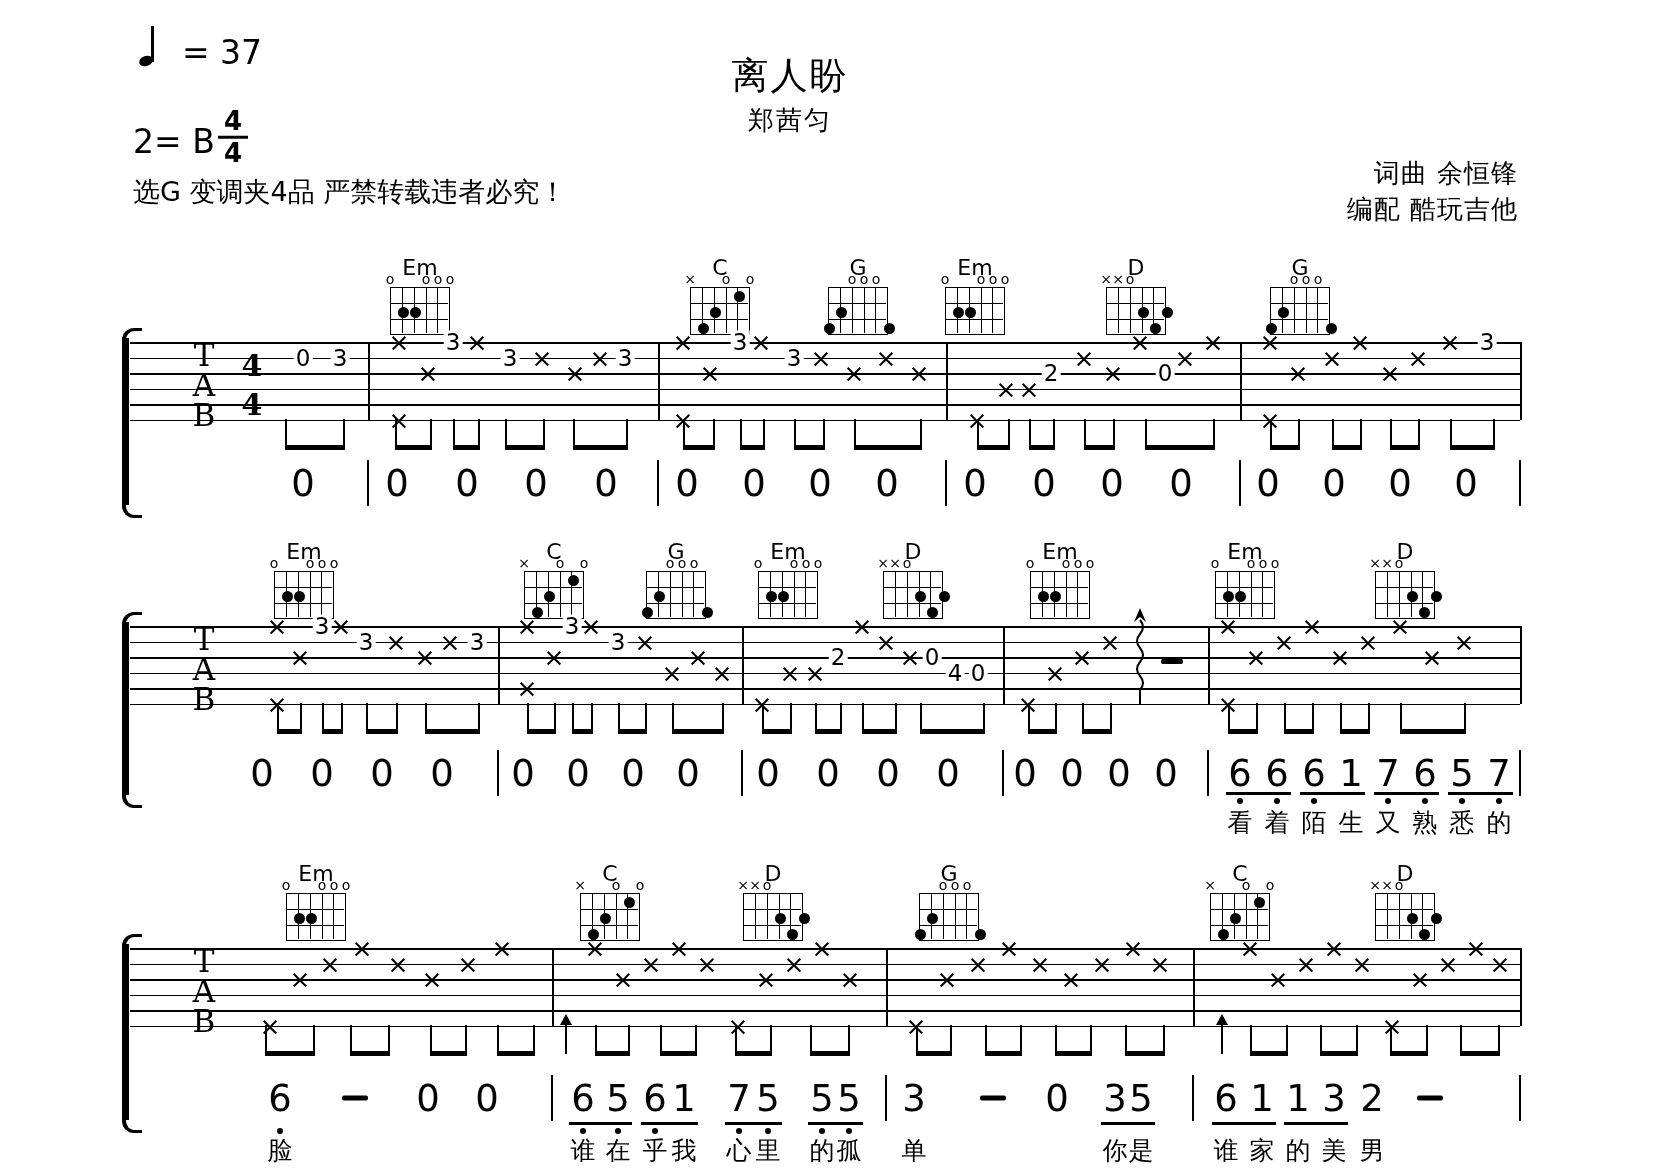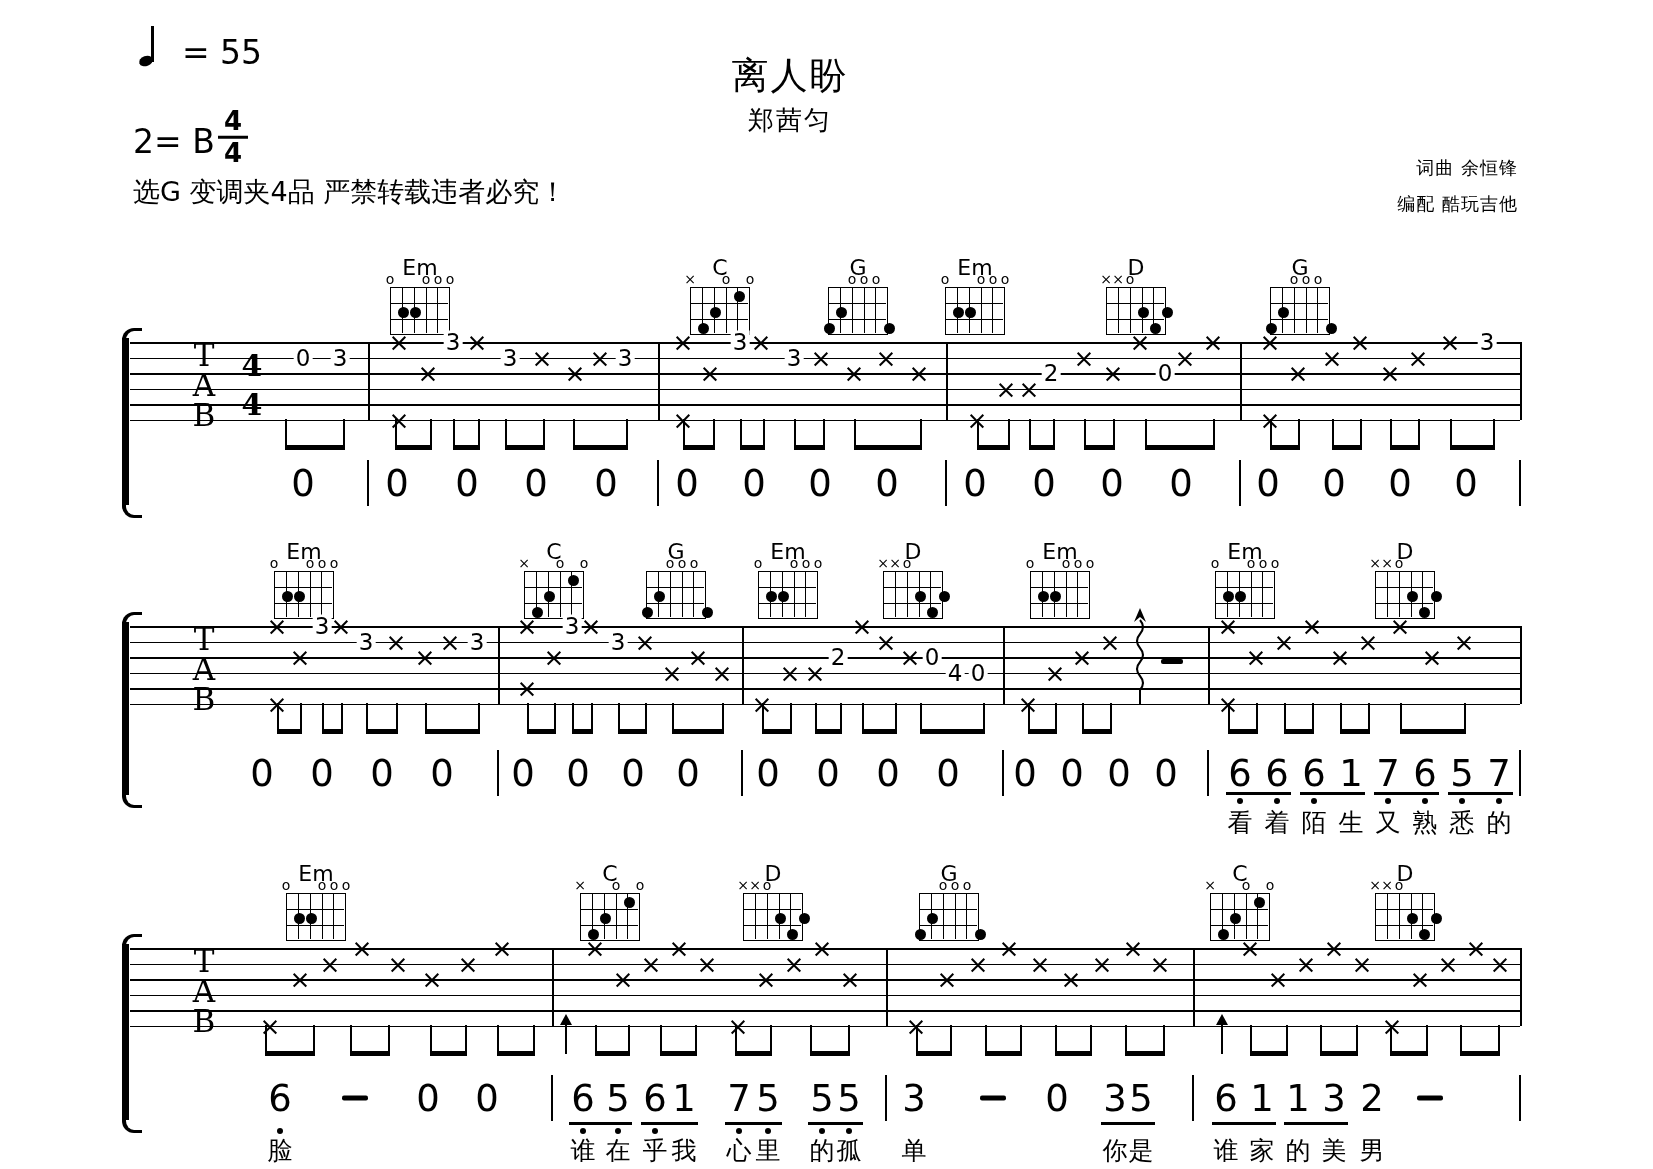--- a/index.html
+++ b/index.html
@@ -6,21 +6,21 @@
   #sheet{position:relative;width:1653px;height:1169px;background:#ffffff;
          font-family:"DejaVu Sans","Liberation Sans",sans-serif;color:#000;overflow:hidden;}
   .abs{position:absolute;}
   .ctr{transform:translate(-50%,-50%);white-space:nowrap;}
   .hline{background:#000;height:1.6px;}
   .vline{background:#000;width:1.6px;}
   .title{font-size:37px;letter-spacing:2px;}
   .subtitle{font-size:26px;letter-spacing:2px;}
   .hdr{font-size:27px;}
   .keysig{font-size:33px;}
-  .credit{font-size:18px;letter-spacing:1px;}
+  .credit{font-size:26px;letter-spacing:1px;}
   .fracnum{font-size:26px;font-weight:bold;}
   .clef{font-family:"DejaVu Serif","Liberation Serif",serif;font-size:31px;line-height:1;}
   .tsig{font-family:"DejaVu Serif","Liberation Serif",serif;font-size:30px;font-weight:bold;line-height:1;}
   .cross{font-size:25px;line-height:1;}
   .fretnum{font-size:23px;line-height:1;background:#fff;padding:0 2px;}
   .chlabel{font-size:22px;line-height:1;}
   .marker{font-size:14px;line-height:1;}
   .grid{border:1.5px solid #000;box-sizing:border-box;background:#fff;}
   .gline{background:#000;position:absolute;}
   .cdot{width:11px;height:11px;border-radius:50%;background:#000;position:absolute;}
@@ -38,21 +38,21 @@
 </style>
 </head>
 <body>
 
 <div id="sheet">
 
   <div class="abs" style="left:138px;top:26px;width:20px;height:50px;">
     <div class="stem abs" style="left:13px;top:0;height:36px;width:2.6px;"></div>
     <div class="notehead abs" style="left:1px;top:30px;"></div>
   </div>
-  <div class="abs keysig ctr" style="left:222px;top:52px;">= 55</div>
+  <div class="abs keysig ctr" style="left:222px;top:52px;">= 37</div>
   <div class="abs title ctr" style="left:790px;top:76px;">离人盼</div>
   <div class="abs subtitle ctr" style="left:790px;top:120px;">郑茜匀</div>
   <div class="abs keysig" style="left:133px;top:122px;">2= B</div>
   <div class="abs fracnum ctr" style="left:233px;top:121px;">4</div>
   <div class="abs fbar ctr" style="left:233px;top:137px;"></div>
   <div class="abs fracnum ctr" style="left:233px;top:153px;">4</div>
   <div class="abs hdr" style="left:133px;top:174px;">选G 变调夹4品 严禁转载违者必究！</div>
   <div class="abs credit" style="right:135px;top:156px;">词曲 余恒锋</div>
   <div class="abs credit" style="right:135px;top:192px;">编配 酷玩吉他</div>
 <div class="abs hline" style="left: 130px; top: 342px; width: 1390px;"></div>

